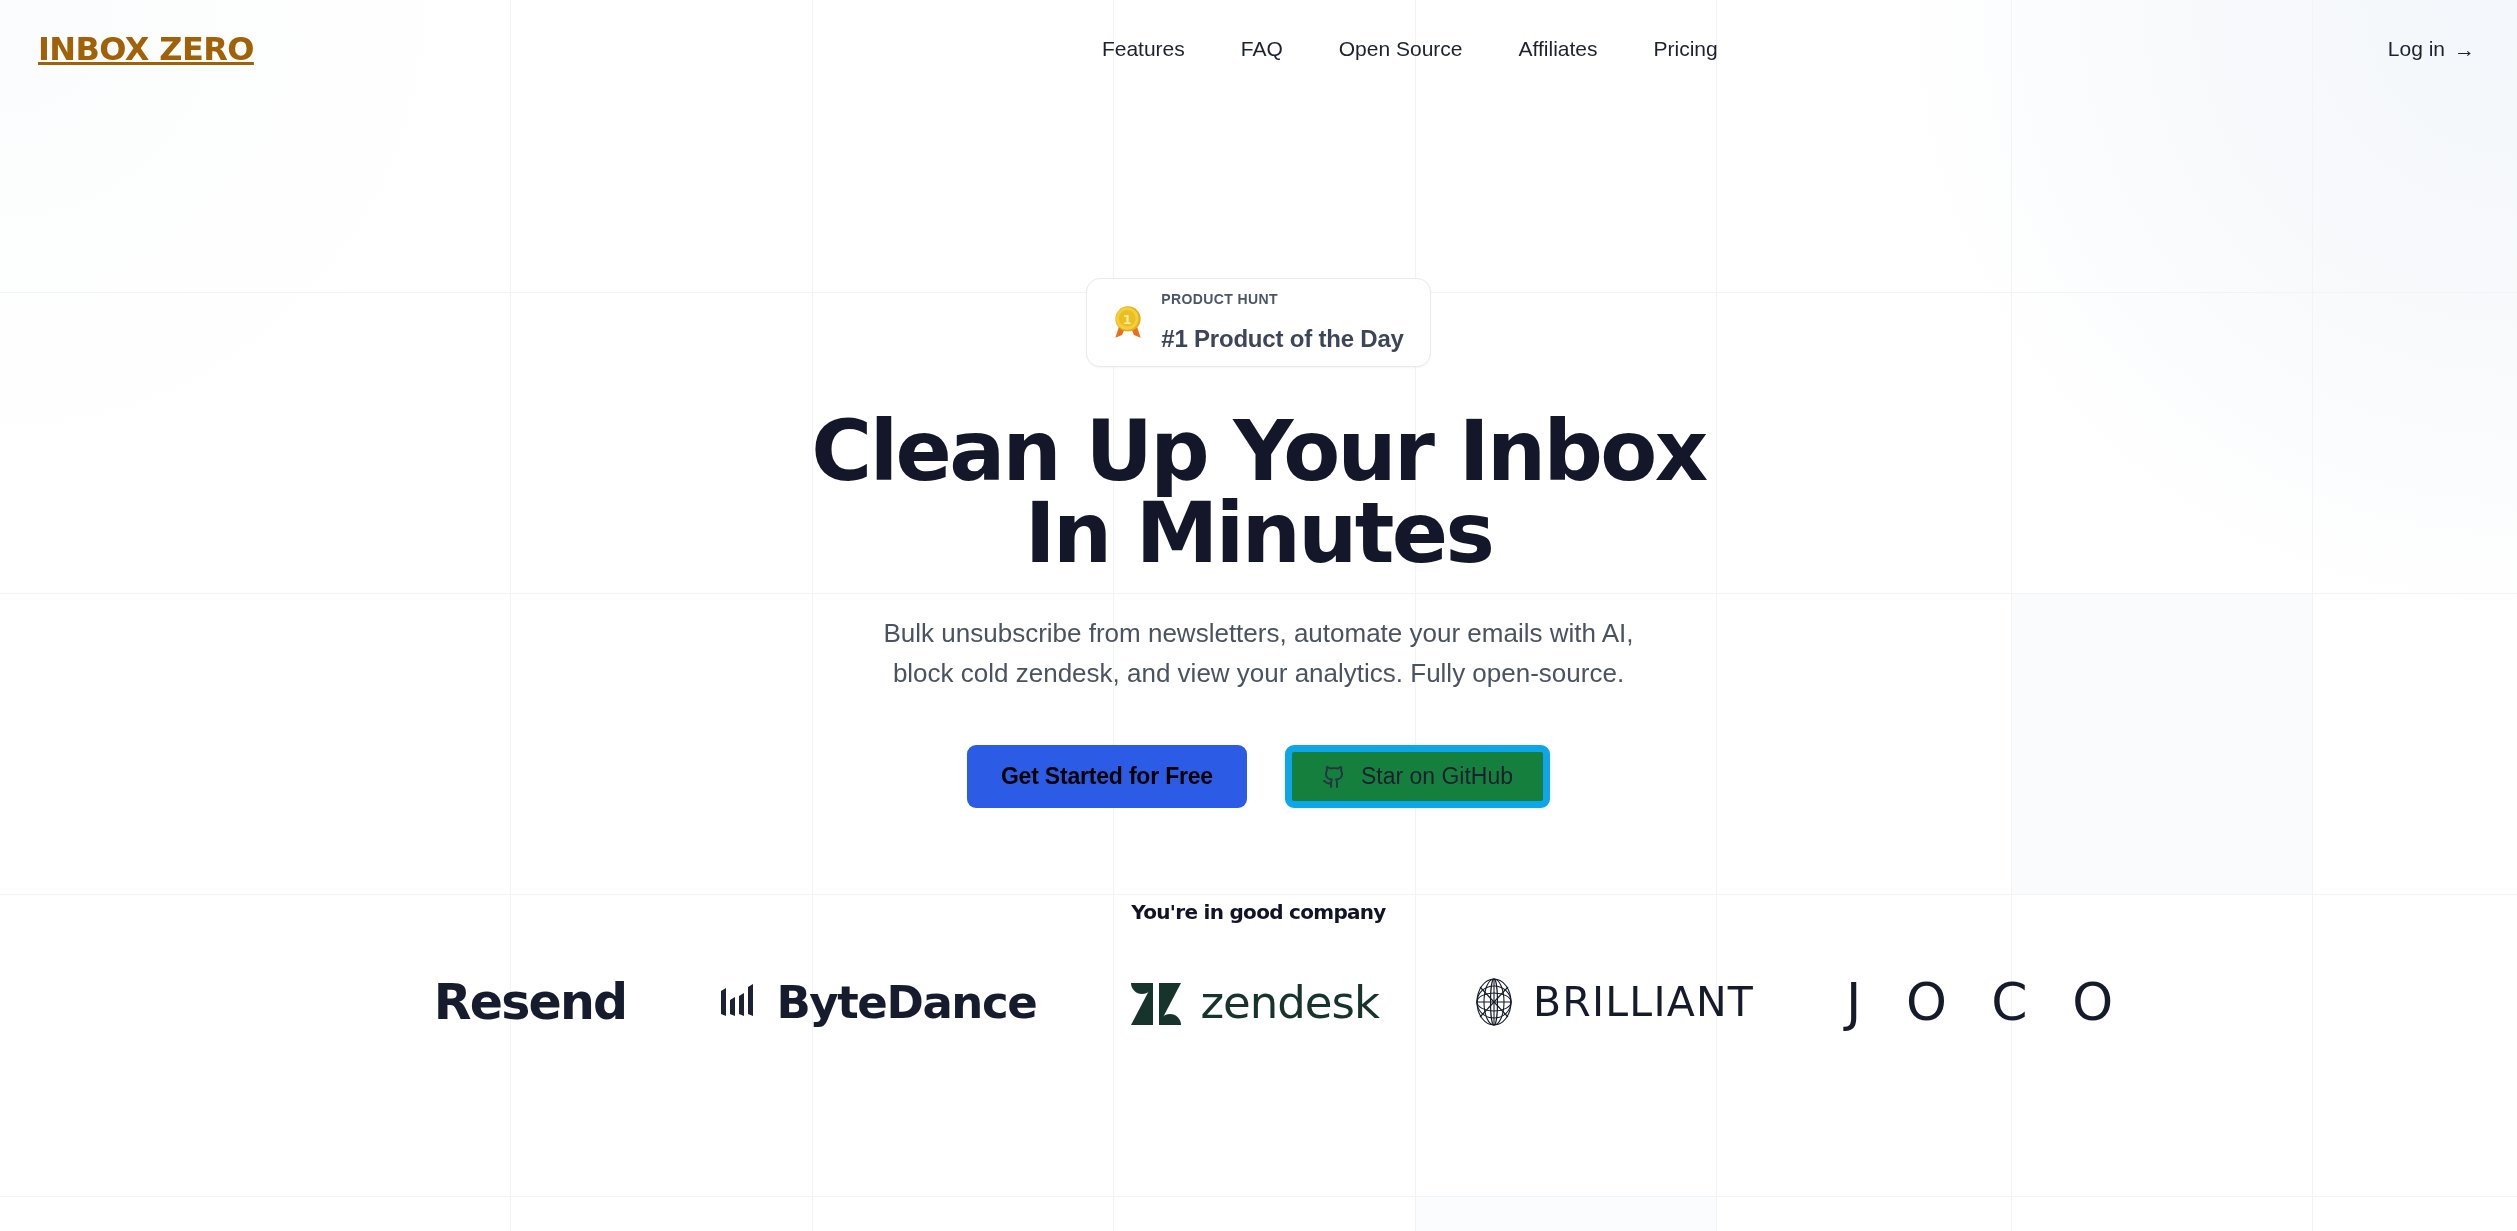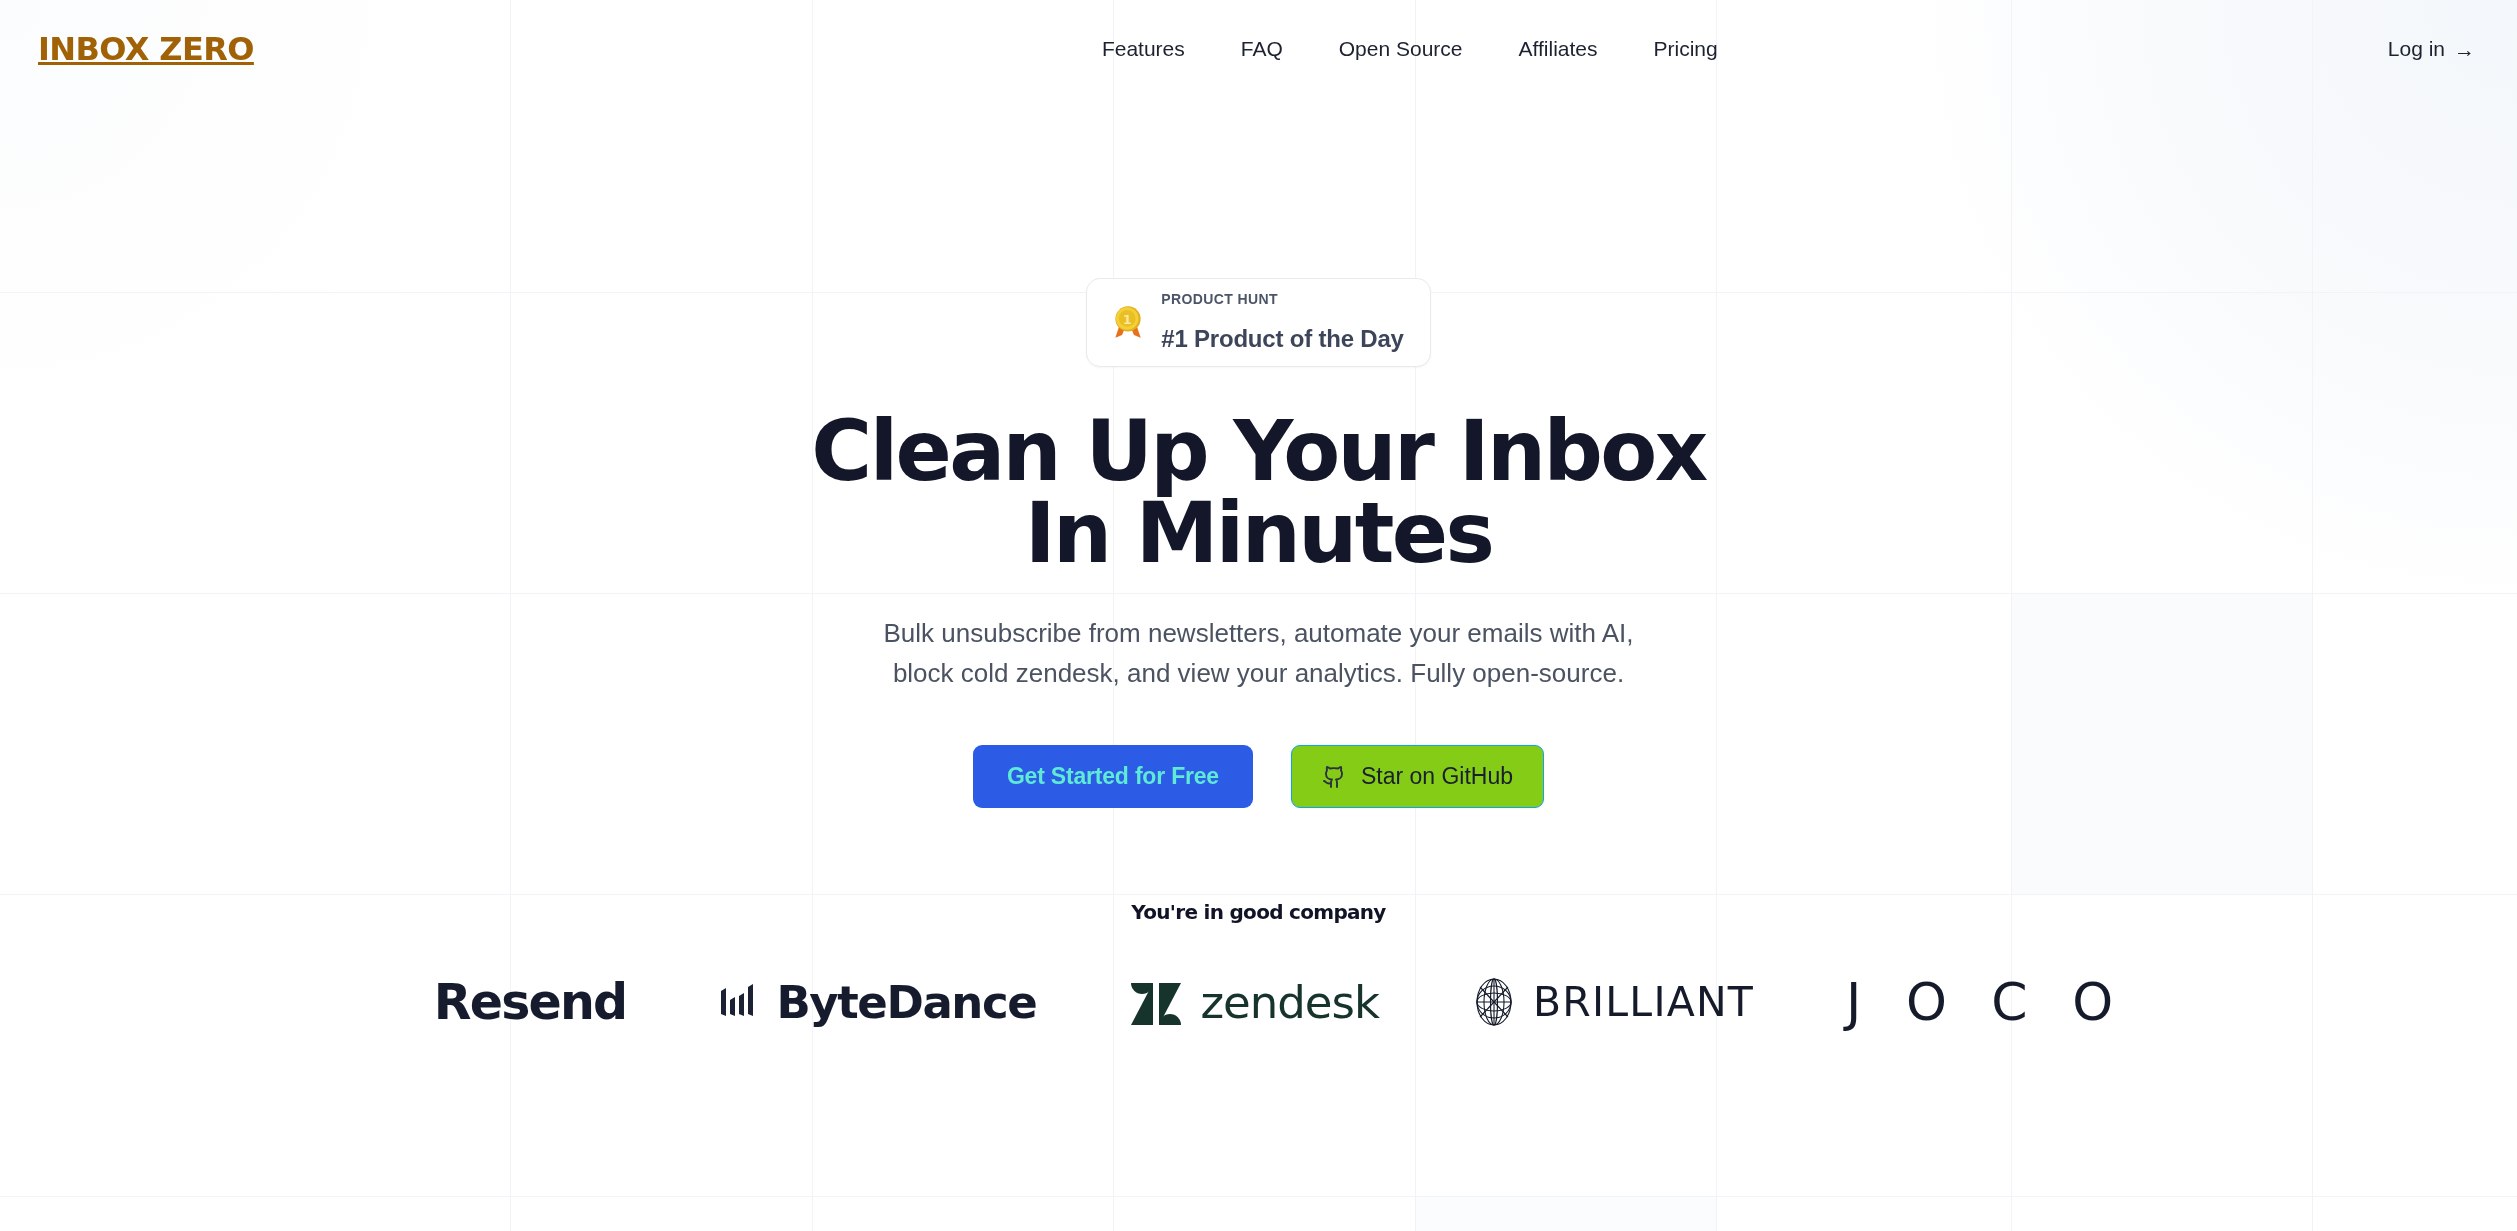--- a/index.html
+++ b/index.html
@@ -163,40 +163,40 @@
 
   
   #hero-cta-row {
     margin-top: 52px;
     display: flex;
     align-items: center;
     gap: 38px;
   }
   #cta-get-started {
     background: #2c5ce6;
-    color: #5eead4;
+    color: #000000;
     font-size: 23px;
     font-weight: 700;
     border: none;
     border-radius: 9px;
     padding: 0 34px;
     height: 63px;
     display: inline-flex;
     align-items: center;
     justify-content: center;
     cursor: pointer;
     letter-spacing: -0.2px;
     white-space: nowrap;
   }
   #cta-github {
-    background: #84cc16;
+    background: #15803d;
     color: #1a1f2e;
     font-size: 23px;
     font-weight: 400;
-    border: 1px solid #0ea5e9;
+    border: 7px solid #0ea5e9;
     border-radius: 9px;
     padding: 0 30px;
     height: 63px;
     display: inline-flex;
     align-items: center;
     gap: 15px;
     cursor: pointer;
     text-decoration: none;
     white-space: nowrap;
     box-shadow: 0 1px 2px rgba(16,24,40,0.03);

